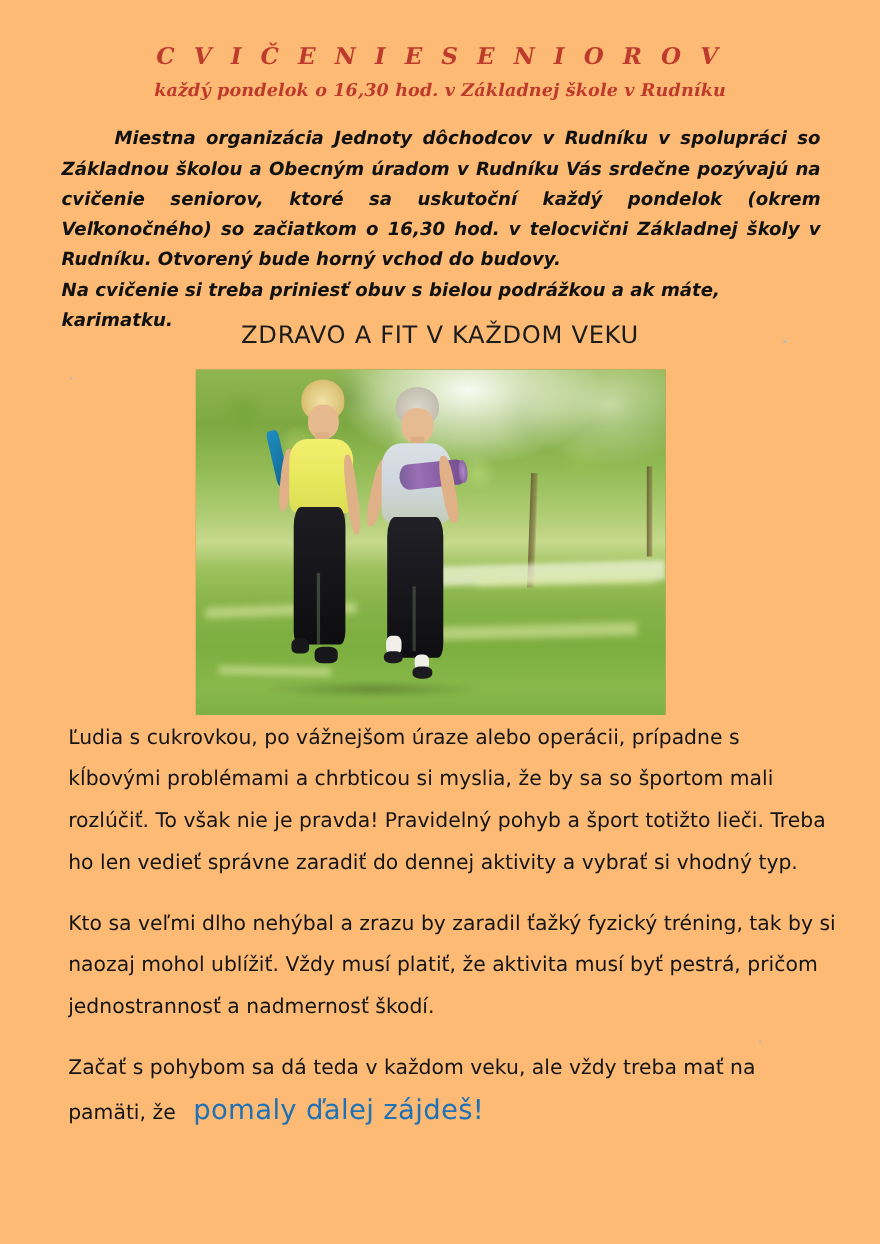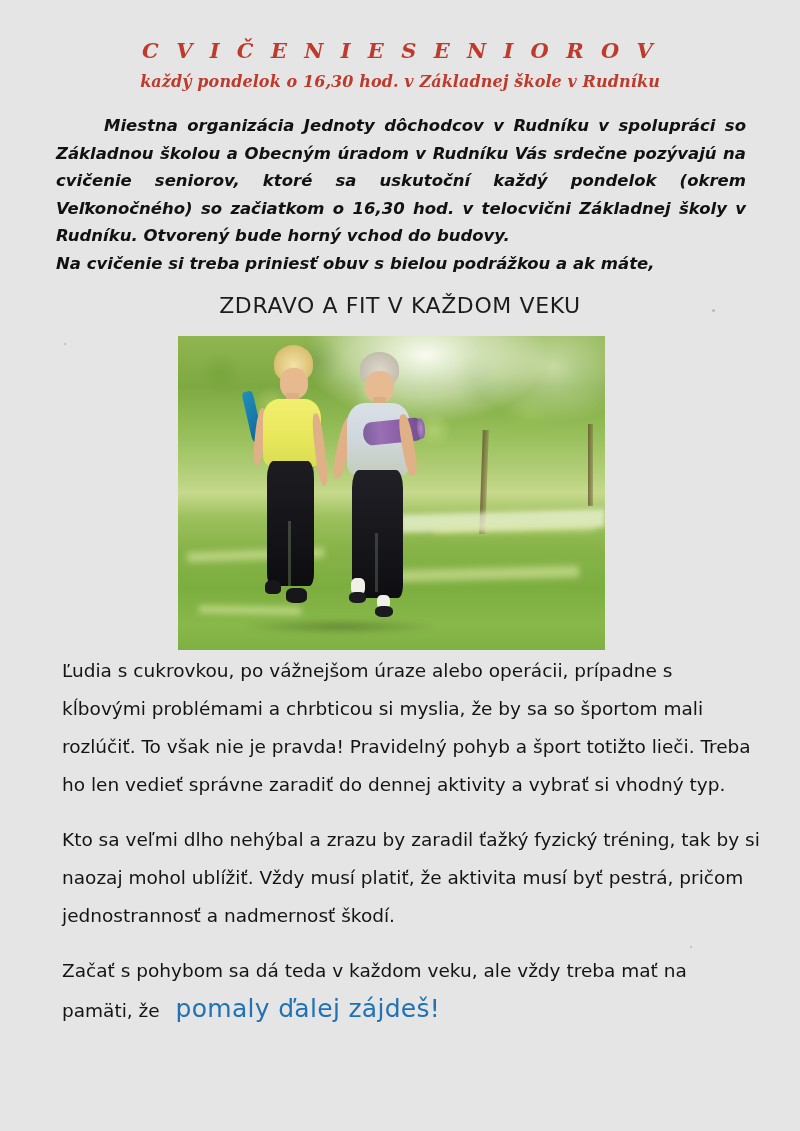--- a/index.html
+++ b/index.html
@@ -5,21 +5,21 @@
 <style>
   html, body {
     margin: 0;
     padding: 0;
     background: #ffffff;
   }
   .page {
     position: relative;
     width: 800px;
     height: 1131px;
-    background: #e5e5e5;
+    background: #fdba74;
     overflow: hidden;
     font-family: "DejaVu Sans", sans-serif;
     -webkit-font-smoothing: antialiased;
   }
 
   
   .title-main {
     position: absolute;
     left: 0;
     top: 38px;
@@ -306,20 +306,21 @@
 
 <div class="page">
 
   <div class="title-main">C V I Č E N I E   S E N I O R O V</div>
 
   <div class="title-sub">každý pondelok o 16,30 hod. v Základnej škole v Rudníku</div>
 
   <div class="intro">
     <p class="p1">Miestna organizácia Jednoty dôchodcov v Rudníku v spolupráci so Základnou školou a Obecným úradom v Rudníku Vás srdečne pozývajú na cvičenie seniorov, ktoré sa uskutoční každý pondelok (okrem Veľkonočného) so začiatkom o 16,30 hod. v telocvični Základnej školy v Rudníku. Otvorený bude horný vchod do budovy.</p>
     <p class="p3">Na cvičenie si treba priniesť obuv s bielou podrážkou a ak máte,</p>
+    <p class="p2">karimatku.</p>
   </div>
 
   <div class="banner">ZDRAVO A FIT V KAŽDOM VEKU</div>
 
   <div class="photo-wrap">
     <div class="photo"></div>
 
     <div class="trunk tr1"></div>
     <div class="trunk tr2"></div>
     <div class="trunk tr3"></div>

